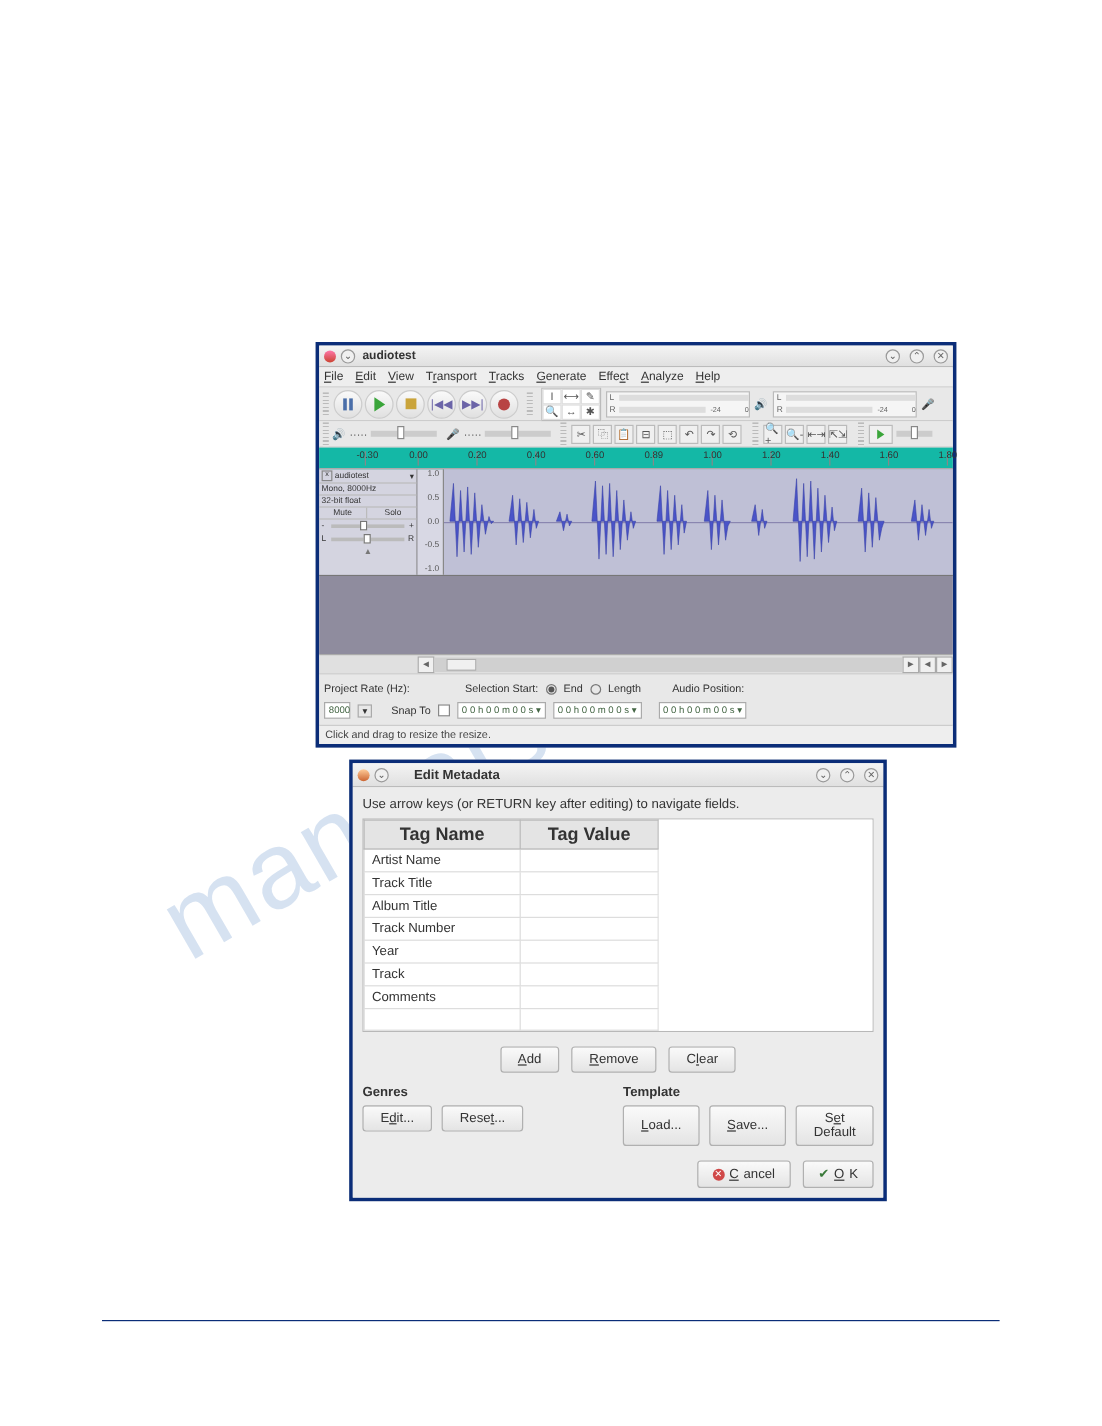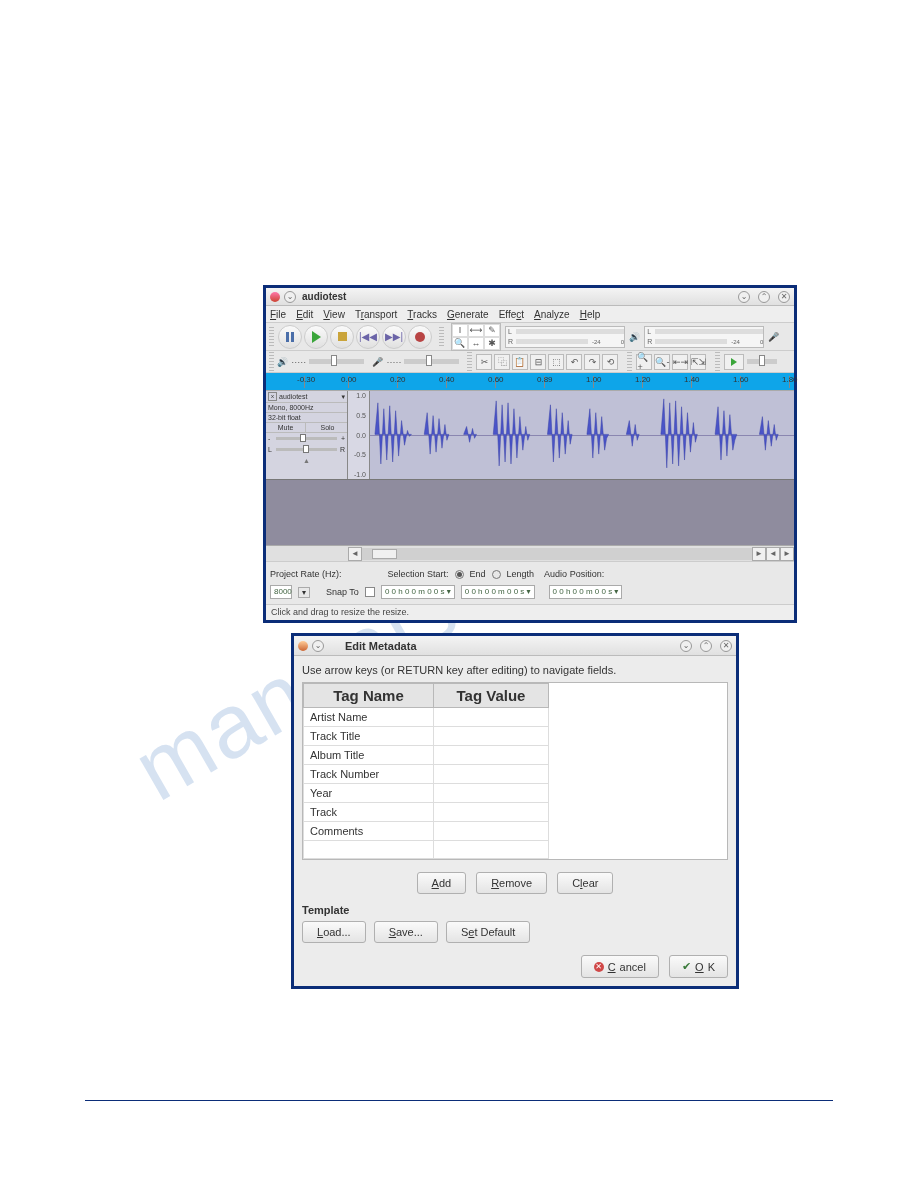--- a/index.html
+++ b/index.html
@@ -32,21 +32,21 @@
   .meter .row { flex: 1; display: flex; align-items: center; padding-left: 2px; gap: 2px; }
   .meter .lr { width: 6px; color: #666; }
   .meter .track { flex: 1; background: #ddd; height: 5px; position: relative; }
 
   .vol-row { height: 22px; }
   .vol { display: flex; align-items: center; gap: 3px; font-size: 9px; color: #555; }
   .slider-h { width: 55px; height: 5px; background: #ccc; position: relative; }
   .slider-h .thumb { position: absolute; width: 6px; height: 11px; background: #fff; border: 1px solid #888; top: -4px; left: 40%; }
   .minibtn { width: 16px; height: 16px; border: 1px solid #bbb; background: #f0f0f0; display: flex; align-items: center; justify-content: center; font-size: 9px; color: #555; margin: 0 1px; }
 
-  .timeline { height: 18px; background: #0ea5e9; border-bottom: 1px solid #aaa; position: relative; font-size: 8px; color: #333; }
+  .timeline { height: 18px; background: #14b8a6; border-bottom: 1px solid #aaa; position: relative; font-size: 8px; color: #333; }
   .timeline .tick { position: absolute; top: 3px; height: 12px; border-left: 1px solid #888; }
   .timeline .tick span { position: absolute; top: -1px; left: -8px; }
 
   .track-area { display: flex; background: #9a97a9; }
   .track-panel { width: 82px; background: #d4d4e0; border-right: 1px solid #888; font-size: 7px; color: #333; }
   .tp-row { border-bottom: 1px solid #bbb; padding: 1px 2px; display: flex; align-items: center; gap: 2px; }
   .tp-row .xbtn { width: 9px; height: 9px; border: 1px solid #888; font-size: 6px; text-align: center; line-height: 7px; }
   .tp-slider { padding: 2px; display: flex; align-items: center; }
   .tp-slider .lab { width: 8px; font-size: 7px; }
   .tp-slider .sl { flex: 1; height: 3px; background: #bbb; position: relative; }
@@ -334,21 +334,21 @@
   </div>
 
   <div class="selection-bar">
     <div class="sel-row">
       <span>Project Rate (Hz):</span>
       <span style="margin-left:40px">Selection Start:</span>
       <span class="radio-dot on"></span>
         <span>End</span>
       <span class="radio-dot"></span>
         <span>Length</span>
-      <span style="margin-left:4px">Audio Position:</span>
+      <span style="margin-left:20px">Audio Position:</span>
     </div>
     <div class="sel-row">
       <span class="sel-input" style="width:22px">8000</span>
       <span style="border:1px solid #aaa;padding:0 3px;font-size:8px">▾</span>
       <span style="margin-left:10px">Snap To</span>
       <span class="checkbox-sq"></span>
       <span class="sel-input">0 0 h 0 0 m 0 0 s ▾</span>
       <span class="sel-input">0 0 h 0 0 m 0 0 s ▾</span>
       <span class="sel-input" style="margin-left:8px">0 0 h 0 0 m 0 0 s ▾</span>
     </div>
@@ -417,20 +417,27 @@
     </div>
 
     <div class="md-btn-row">
       <button class="md-btn"><u>A</u>dd</button>
       <button class="md-btn"><u>R</u>emove</button>
       <button class="md-btn">C<u>l</u>ear</button>
     </div>
 
     <div class="md-section">
       <div>
+        <h4>Genres</h4>
+        <div style="display:flex;gap:8px">
+          <button class="md-btn">E<u>d</u>it...</button>
+          <button class="md-btn">Rese<u>t</u>...</button>
+        </div>
+      </div>
+      <div>
         <h4>Template</h4>
         <div style="display:flex;gap:8px">
           <button class="md-btn"><u>L</u>oad...</button>
           <button class="md-btn"><u>S</u>ave...</button>
           <button class="md-btn">S<u>e</u>t Default</button>
         </div>
       </div>
     </div>
 
     <div class="md-footer">

